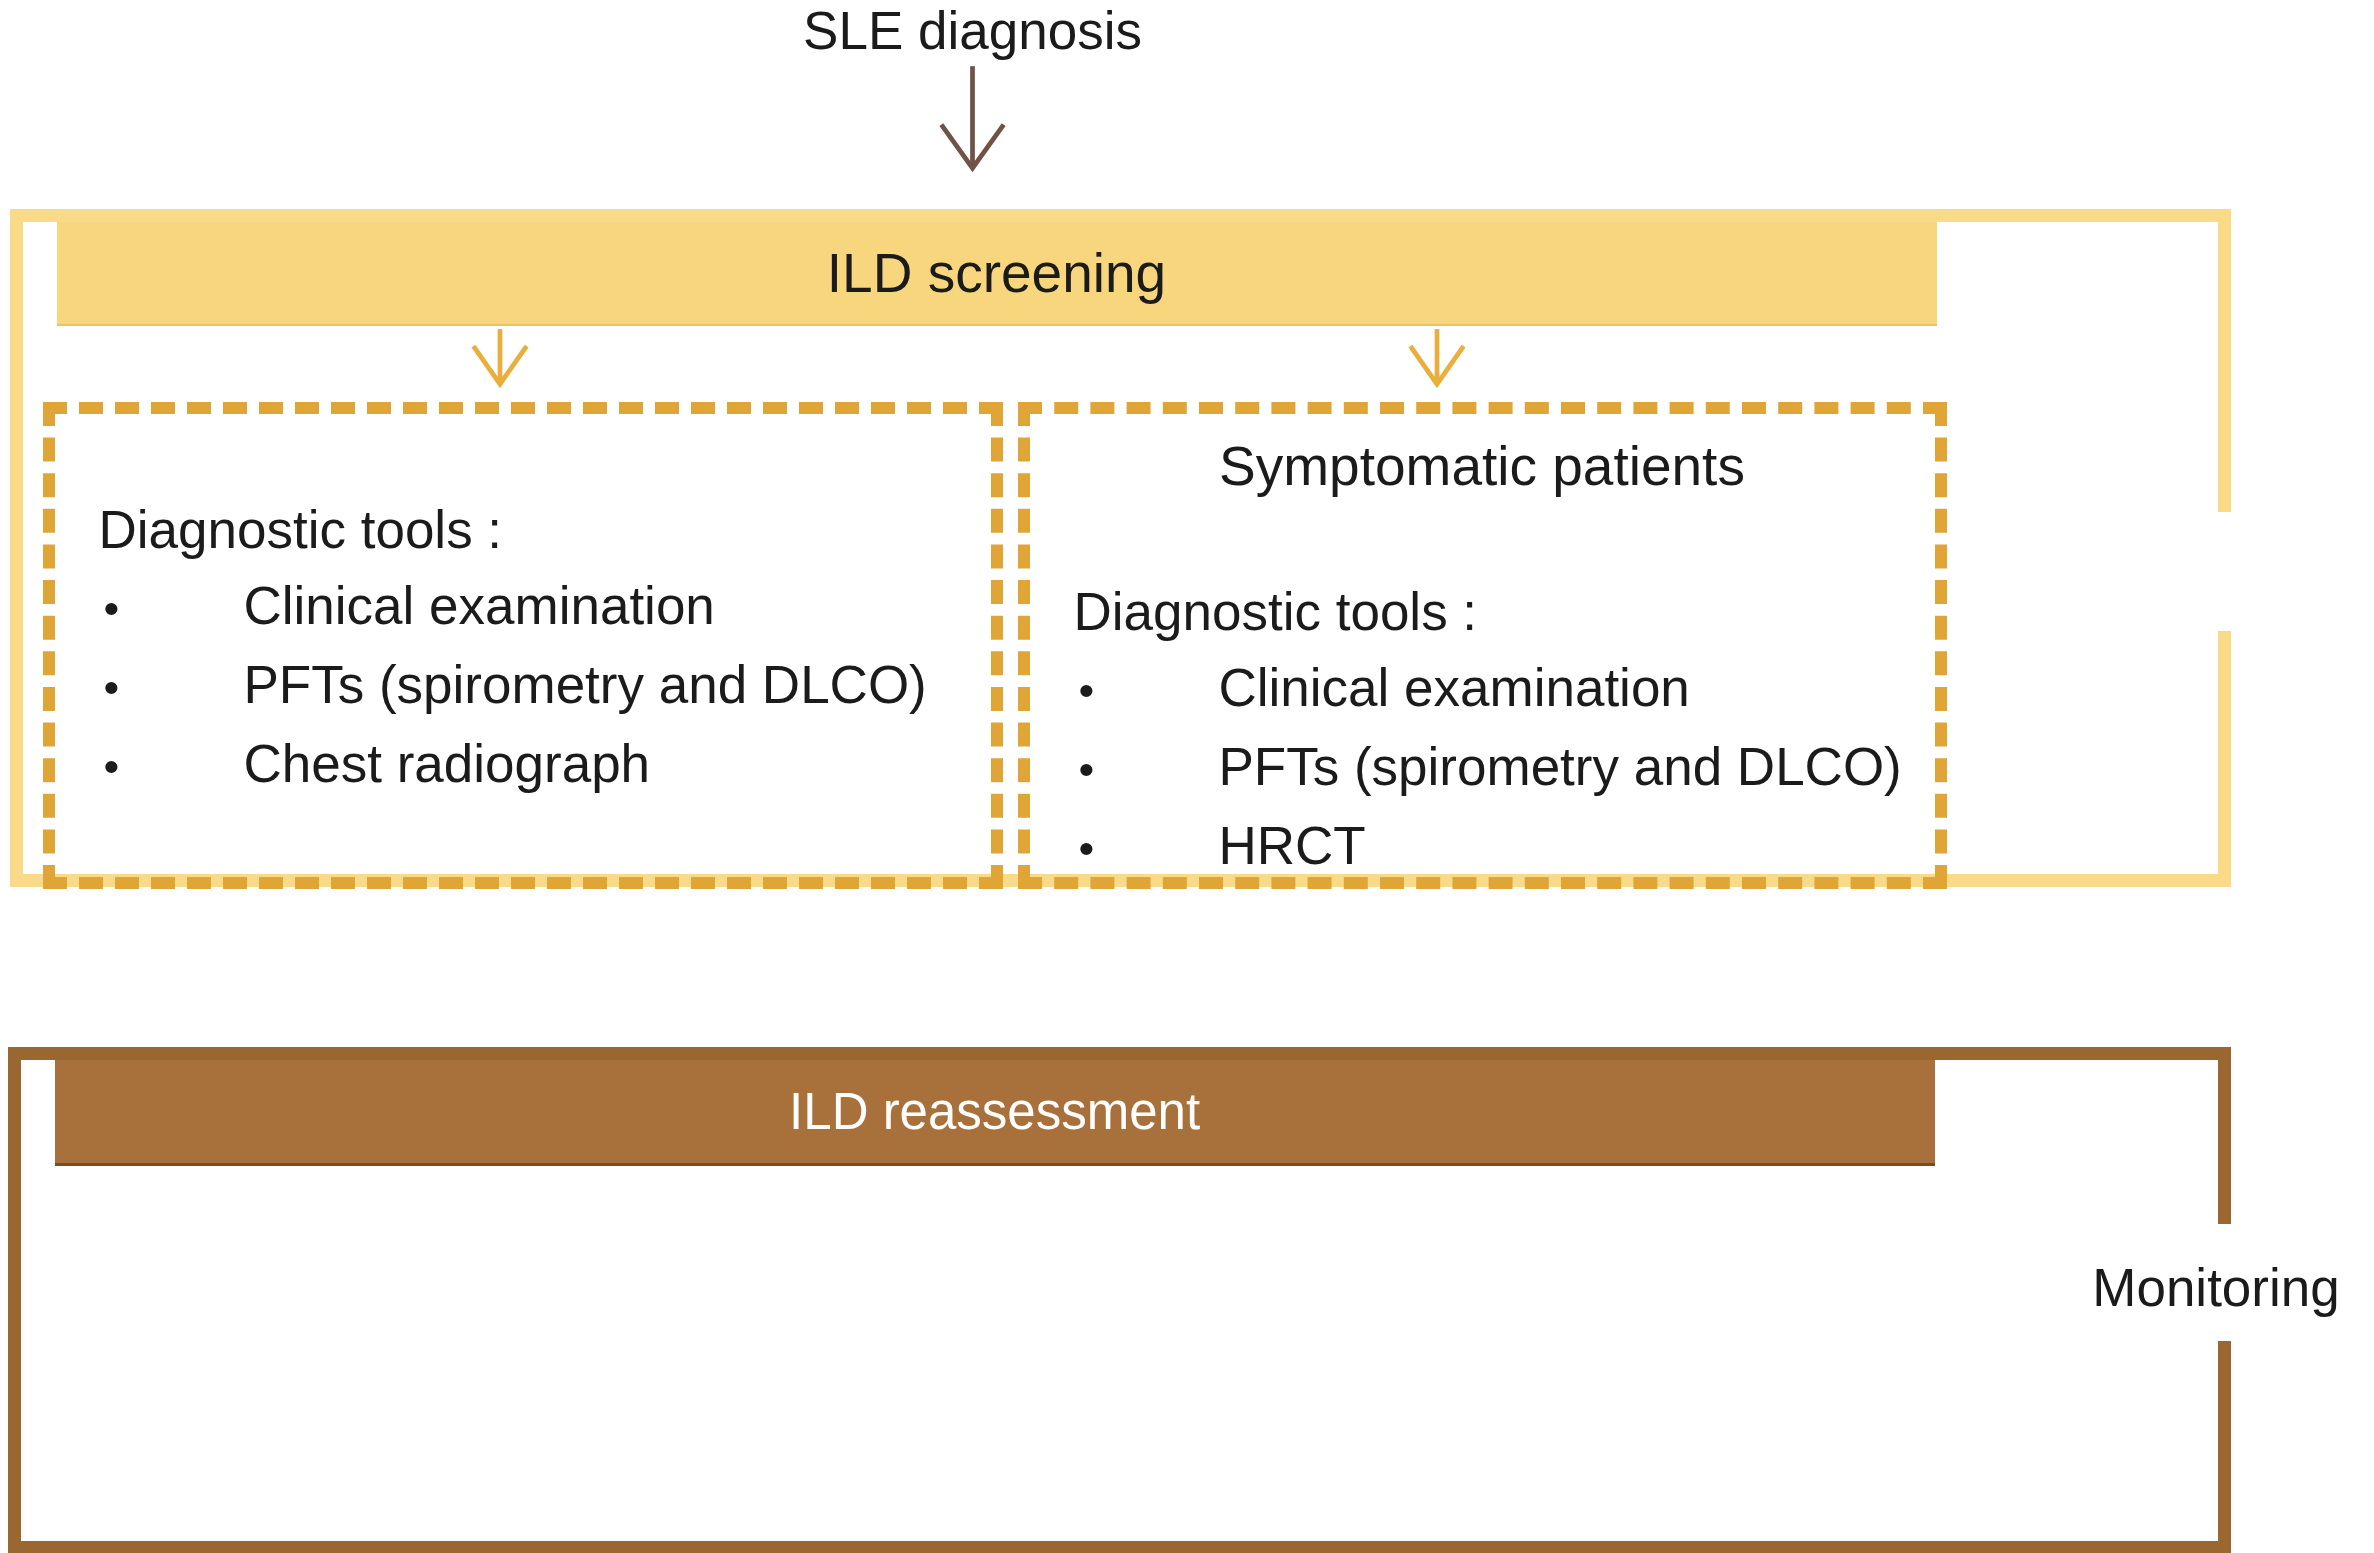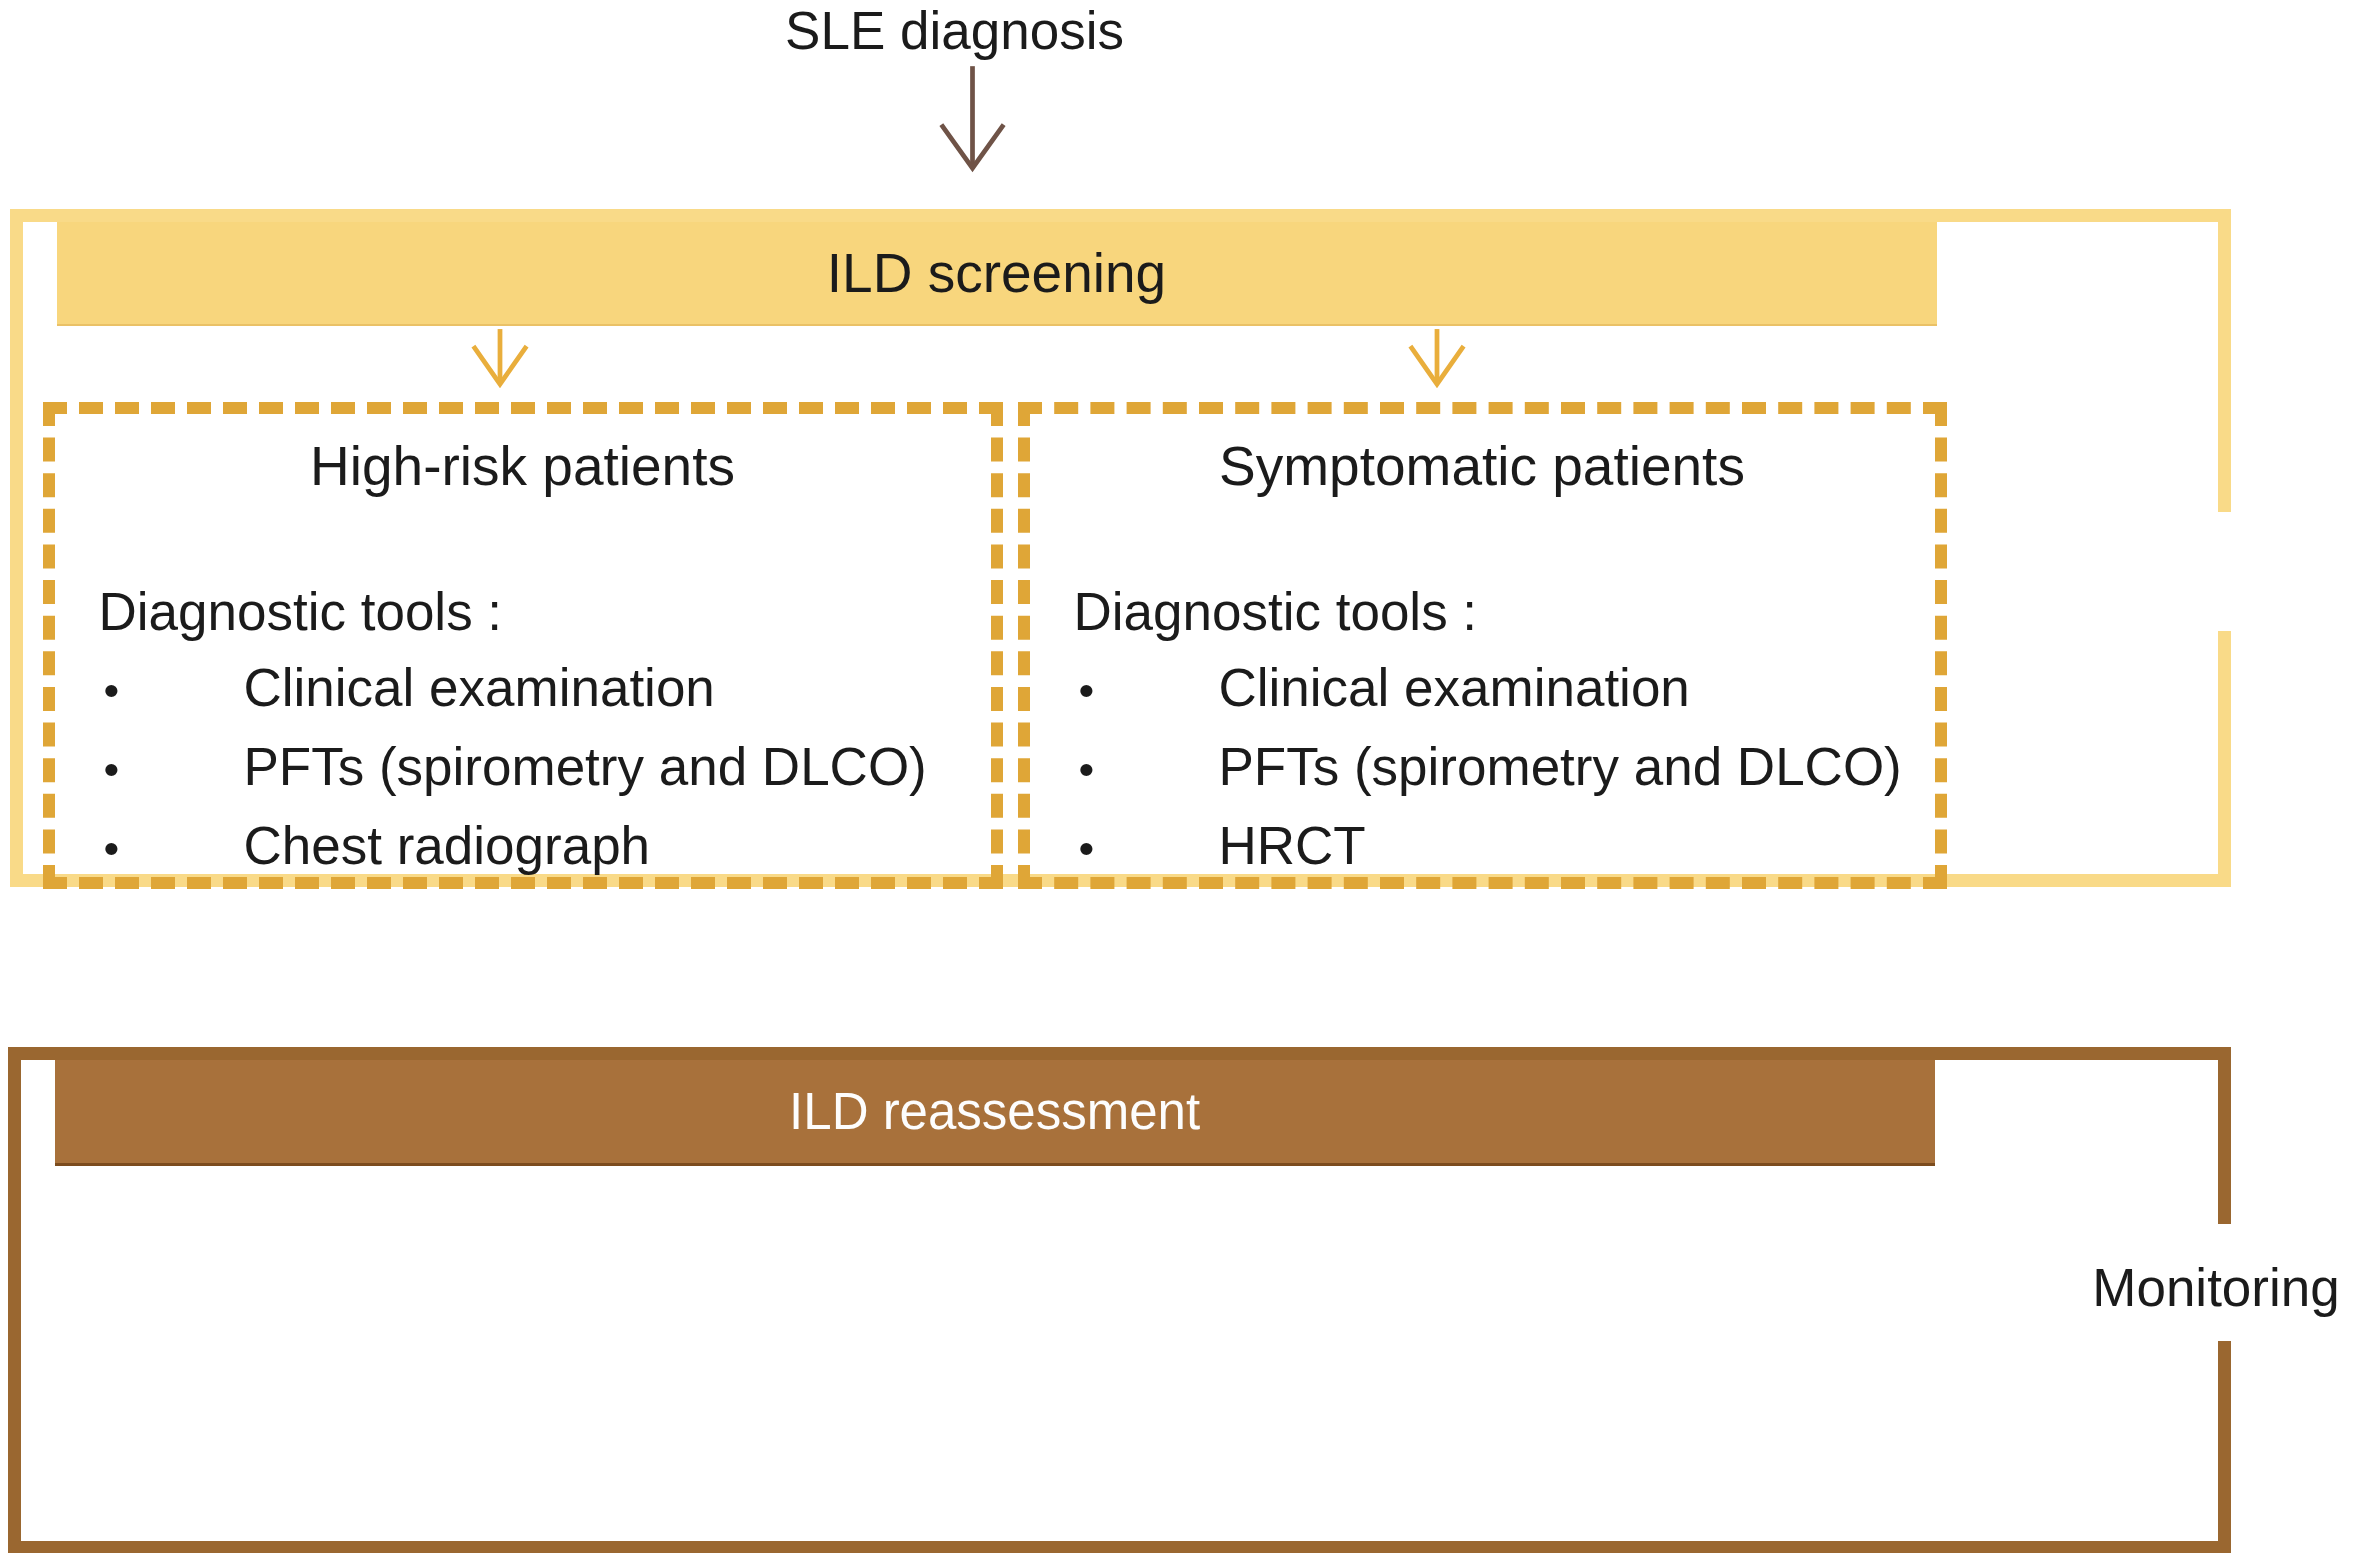--- a/index.html
+++ b/index.html
@@ -17,21 +17,21 @@
   html,body{margin:0;padding:0;background:#ffffff;}
   .canvas{
     position:relative;
     width:2374px;height:1554px;
     background:#ffffff;
     font-family:"Liberation Sans", sans-serif;
     color:var(--text);
     overflow:hidden;
   }
   .sle-label{
-    position:absolute;left:765px;top:0px;width:379px;
+    position:absolute;left:783px;top:0px;width:379px;
     text-align:center;font-size:53px;line-height:62px;
   }
   .arrow-svg{position:absolute;}
   .arrow-brown{color:var(--brown-arrow);}
   .arrow-yellow{color:var(--yellow-arrow);}
 
   
   .outer-box{position:absolute;background:#ffffff;}
   .screening-box{
     left:9.5px;top:209px;width:2221px;height:678px;
@@ -130,21 +130,20 @@
     <svg class="arrow-svg arrow-yellow" style="left:439px;top:107px;" width="76" height="59" viewBox="0 0 80 62">
       <line x1="40" y1="0" x2="40" y2="55" stroke="currentColor" stroke-width="5" fill="none"></line>
       <polyline points="12,18 40,58 68,18" stroke="currentColor" stroke-width="5" fill="none"></polyline>
     </svg>
     <svg class="arrow-svg arrow-yellow" style="left:1376px;top:107px;" width="76" height="59" viewBox="0 0 80 62">
       <line x1="40" y1="0" x2="40" y2="55" stroke="currentColor" stroke-width="5" fill="none"></line>
       <polyline points="12,18 40,58 68,18" stroke="currentColor" stroke-width="5" fill="none"></polyline>
     </svg>
 
     <div class="dashed-box dash-yellow dashed-left">
-      <div class="patient-title">High-risk patients</div>
       <div class="tools-label">Diagnostic tools :</div>
       <ul class="tool-list">
         <li>
           <span class="dot">•</span>
           <span>Clinical examination</span>
         </li>
         <li>
           <span class="dot">•</span>
           <span>PFTs (spirometry and DLCO)</span>
         </li>

